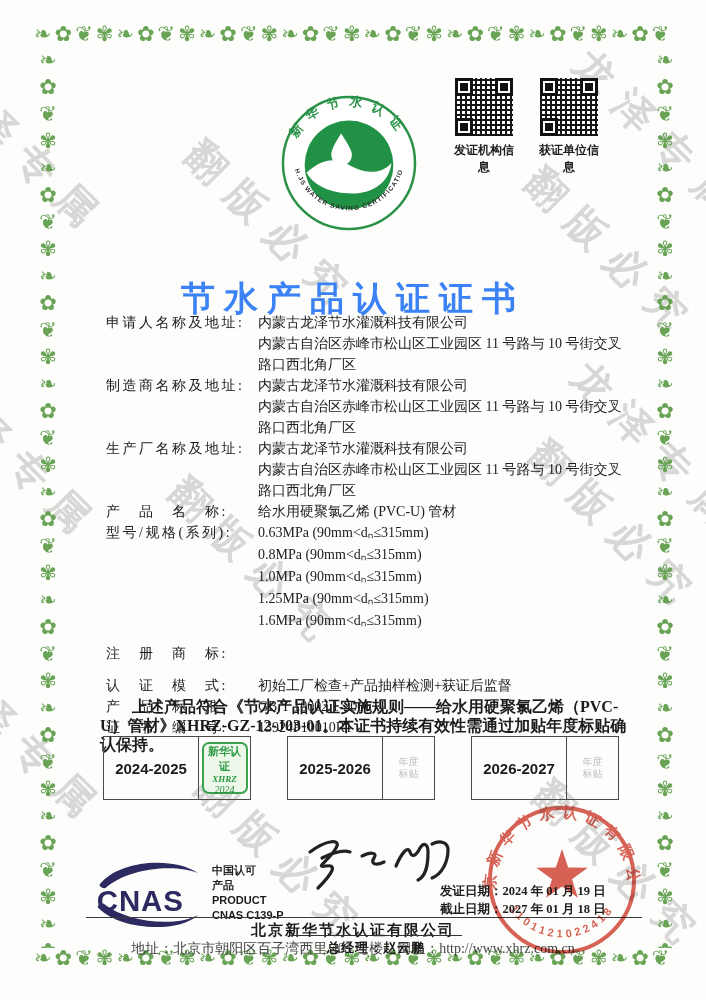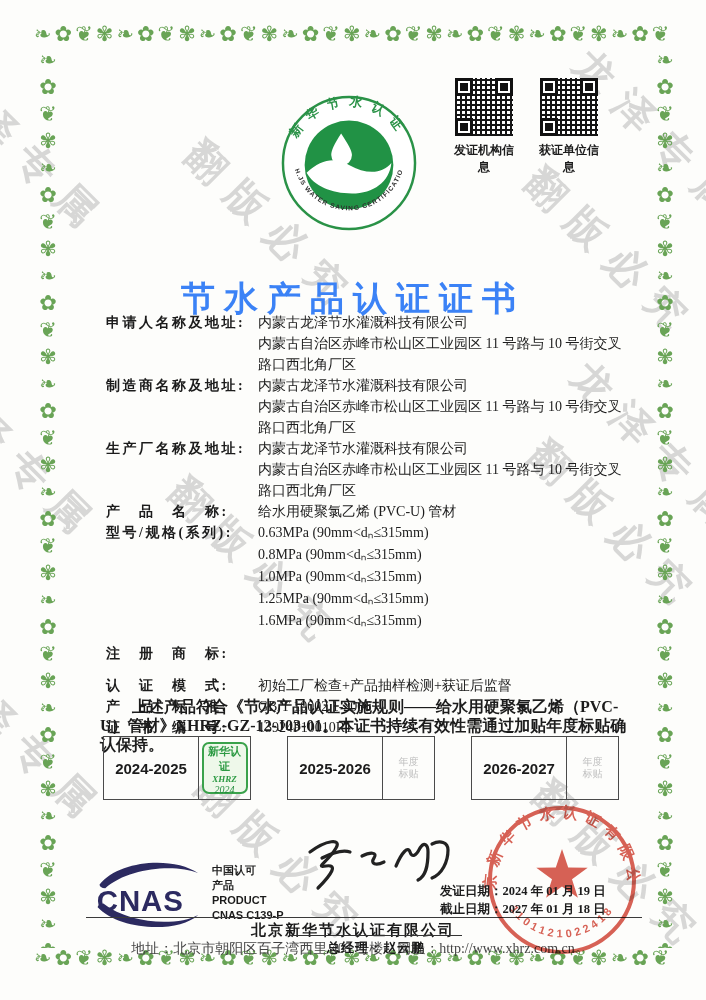--- a/index.html
+++ b/index.html
@@ -27,21 +27,21 @@
   .qr .fp{position:absolute;width:12px;height:12px;border:3px solid #111;background:#fff;}
   .qr .fp::after{content:"";position:absolute;left:2px;top:2px;width:8px;height:8px;background:#111;}
   .qr-l{left:455px;} .qr-r{left:540px;}
   .qr-label{top:142px;width:70px;text-align:center;font-size:12px;font-weight:bold;z-index:2;}
   .qr-label-l{left:449px;} .qr-label-r{left:534px;}
   .title{left:0;top:240px;width:706px;text-align:center;font-size:34px;font-weight:bold;
          letter-spacing:9px;font-family:"Liberation Sans",sans-serif;color:#3b82f6;z-index:2;margin-top:36px;}
   
   .fields{left:106px;top:312px;width:520px;z-index:2;font-size:14px;line-height:21px;}
   .frow{display:flex;align-items:flex-start;}
-  .flabel{width:152px;flex:0 0 152px;font-weight:bold;letter-spacing:2.5px;}
+  .flabel{width:152px;flex:0 0 152px;font-weight:normal;letter-spacing:2.5px;}
   .fval{flex:1;}
   .fval .addr{}
   .specs div{line-height:22px;} .gap2{height:11px;}
   .statement{left:100px;top:697px;width:528px;font-size:16px;line-height:19px;
              text-indent:2em;font-weight:bold;z-index:2;}
   
   .stable{left:103px;top:736px;width:512px;display:flex;gap:36px;z-index:2;}
   .sgroup{display:flex;border:1px solid #4a4a4a;height:62px;background:transparent;}
   .ycell{width:94px;display:flex;align-items:center;justify-content:center;
          font-size:15px;font-weight:bold;font-family:"Liberation Sans",sans-serif;

